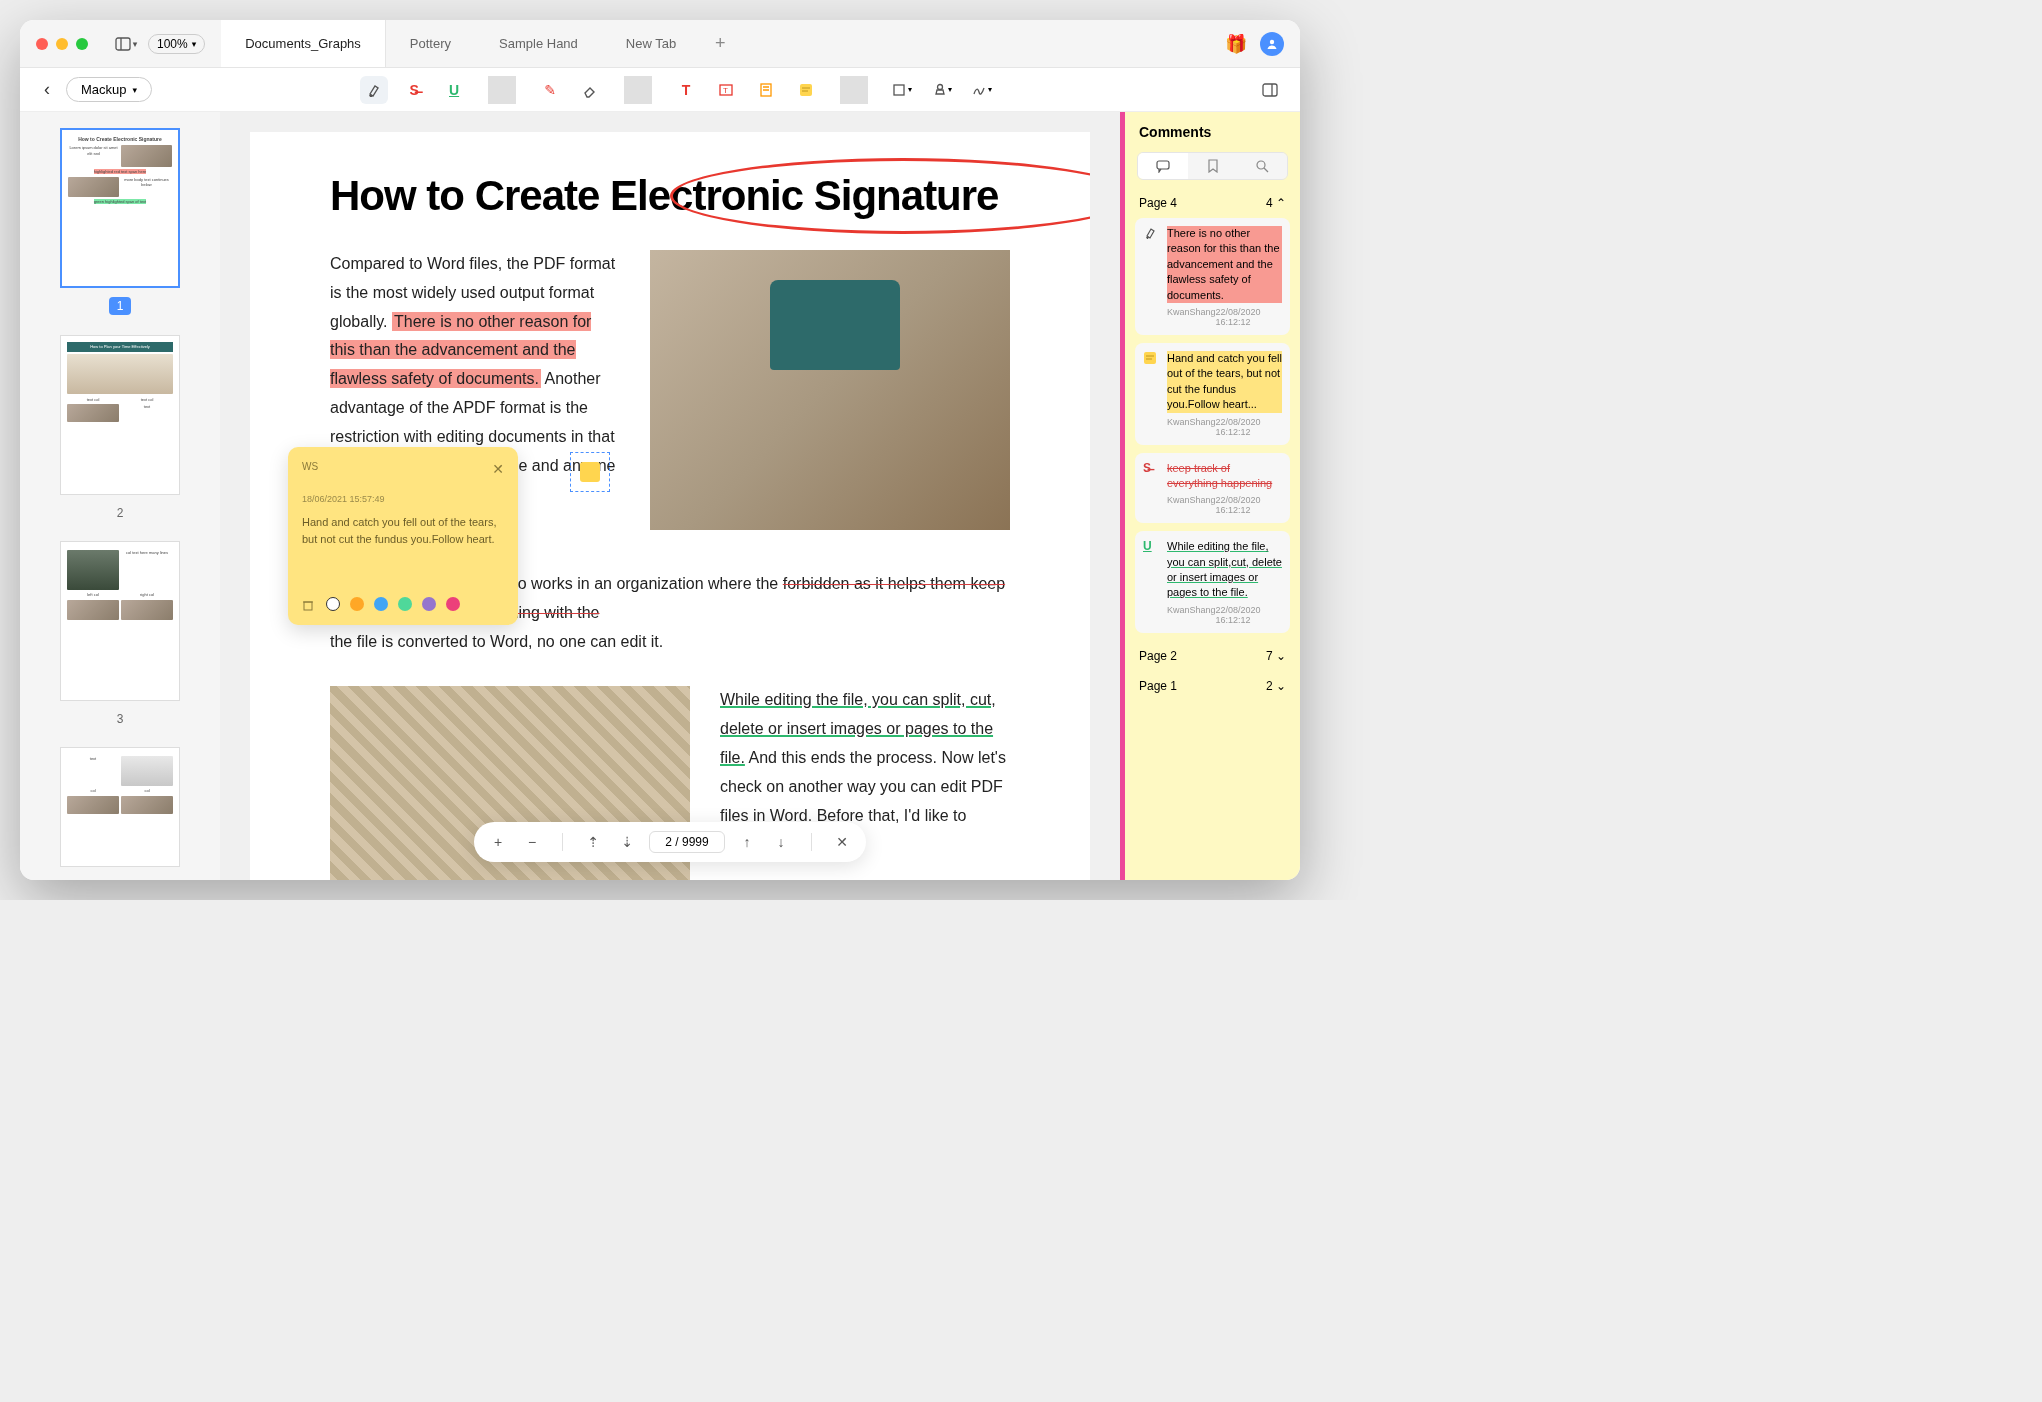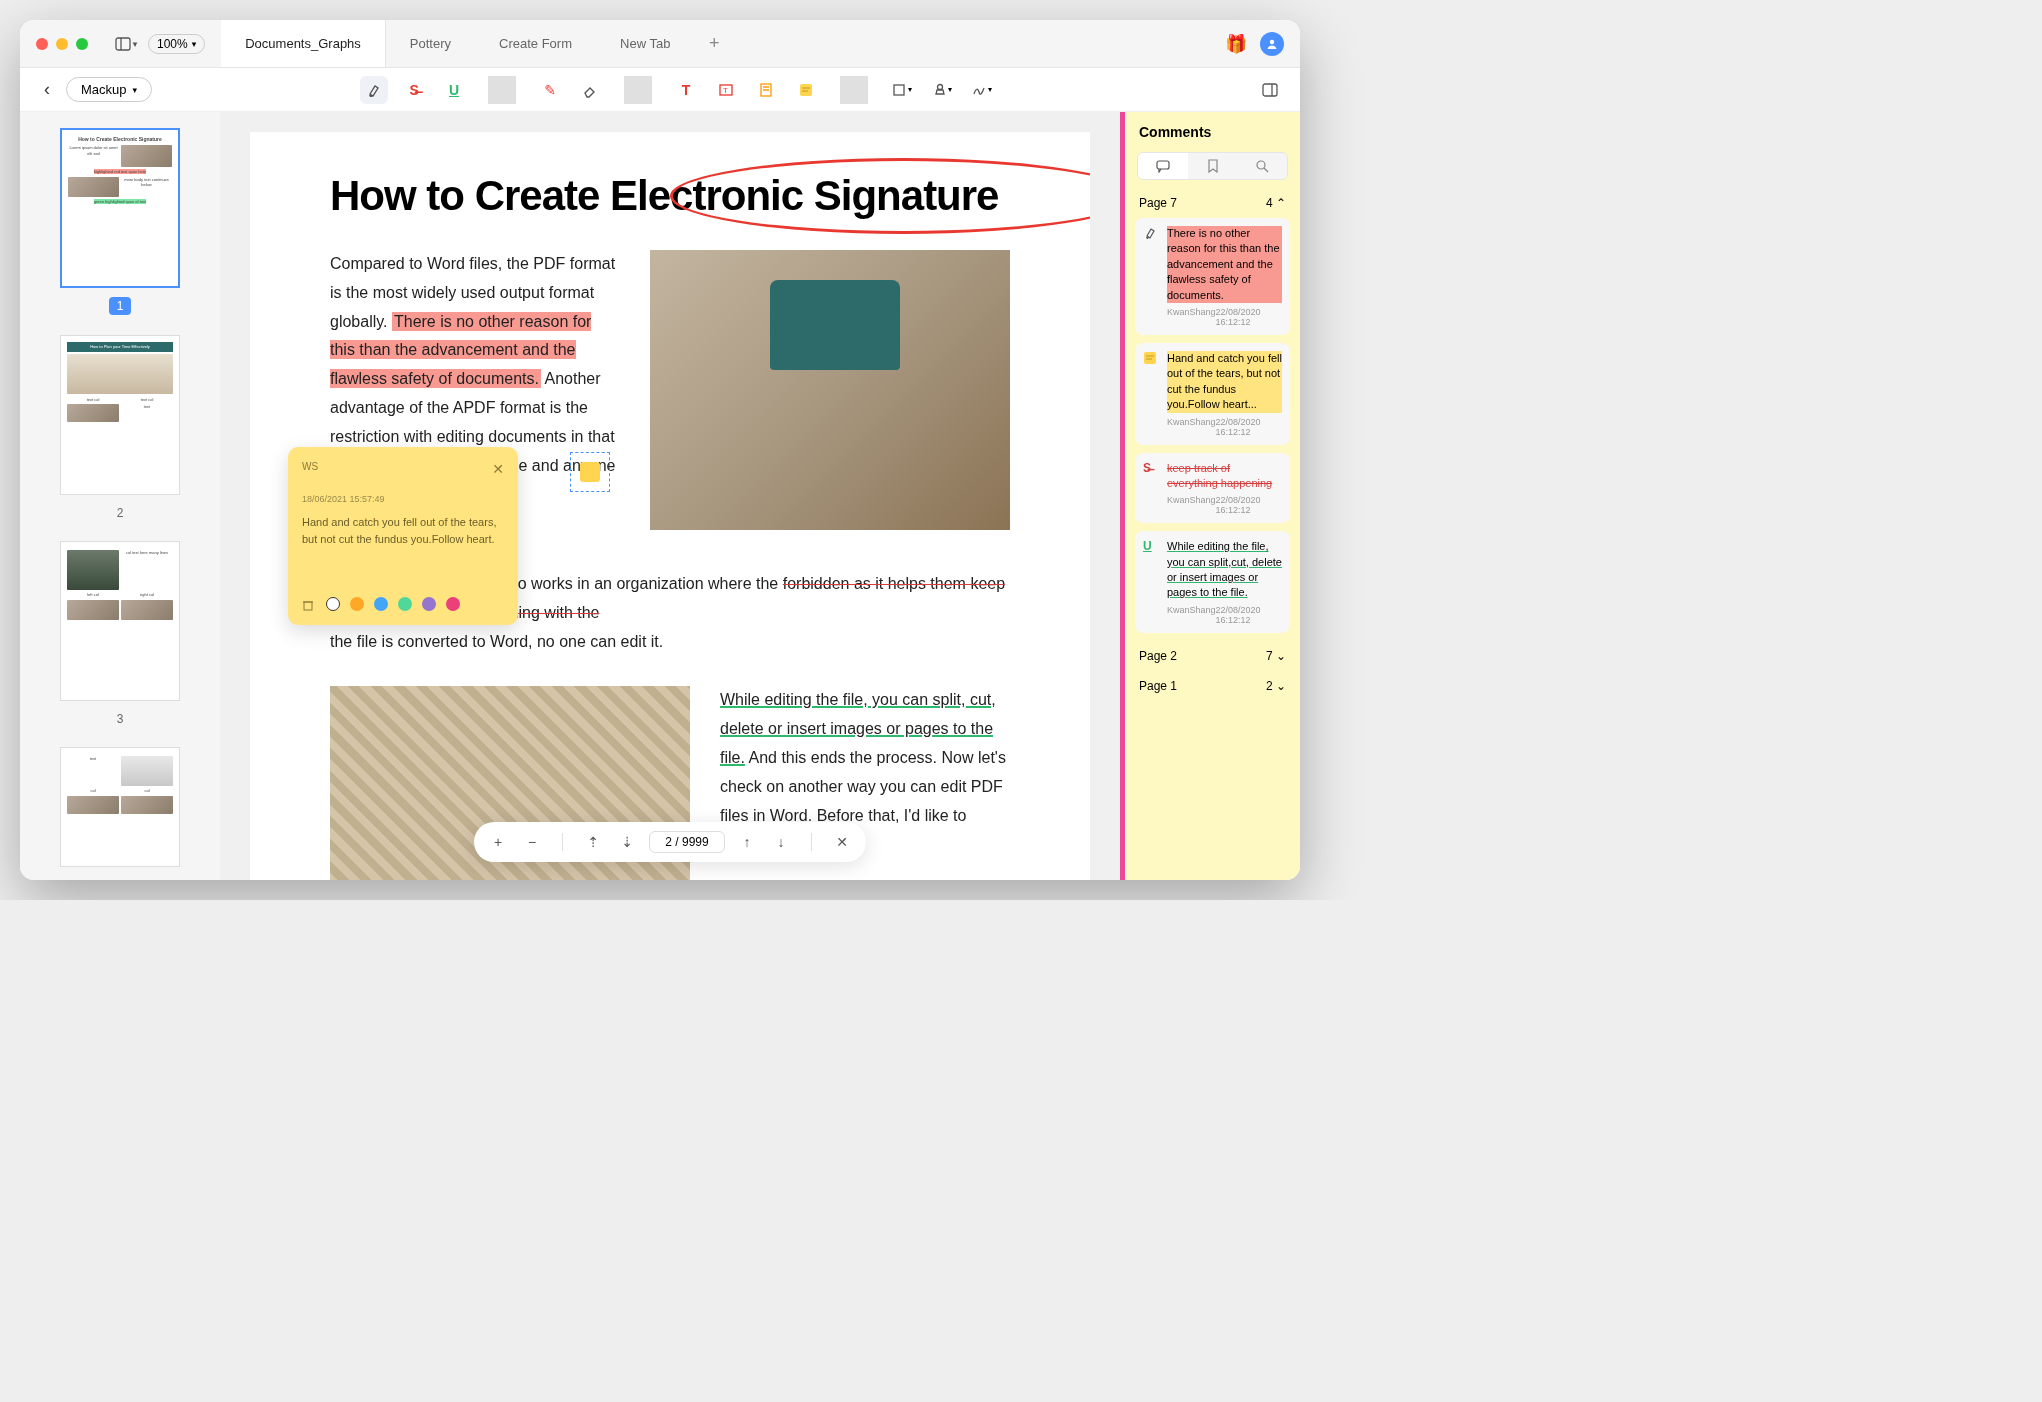--- a/index.html
+++ b/index.html
@@ -111,21 +111,21 @@
           <span style="font-size:9px;margin-left:2px;">▾</span>
         </div>
       <div class="zoom-pill">
           <span>100%</span>
           <span style="font-size:9px;">▾</span>
         </div>
     </div>
     <div class="tabs">
       <div class="tab active">Documents_Graphs</div>
       <div class="tab">Pottery</div>
-      <div class="tab">Create Form</div>
+      <div class="tab">Sample Hand</div>
       <div class="tab">New Tab</div>
       <div class="addtab">+</div>
     </div>
     <div class="rt-icons">
       <span class="gift">🎁</span>
       <span class="avatar">
           <svg width="12" height="12" viewBox="0 0 12 12" fill="#fff">
             <circle cx="6" cy="4" r="2.2"></circle>
             <path d="M1.5 11c.6-2.5 2.5-3.5 4.5-3.5s3.9 1 4.5 3.5z"></path>
           </svg>
@@ -360,21 +360,21 @@
             </svg>
           </div>
         <div class="cm-tab">
             <svg width="14" height="14" viewBox="0 0 14 14" fill="none" stroke="#888" stroke-width="1.2">
               <circle cx="6" cy="6" r="4"></circle>
               <line x1="9" y1="9" x2="13" y2="13"></line>
             </svg>
           </div>
       </div>
       <div class="cm-section">
-        <span>Page 7</span>
+        <span>Page 4</span>
         <span><span>4</span> <span>⌃</span></span>
       </div>
       <div class="cm-list">
         <div class="cm-item">
           <div class="cm-icon"><svg width="14" height="14" viewBox="0 0 14 14" fill="none" stroke="#555" stroke-width="1.2">
                 <path d="M3 11h3l-1 2H4z" fill="#555" stroke="none"></path>
                 <path d="M4 10l4-7 3 2-4 7z"></path>
               </svg></div>
           <div class="cm-content">
             <div class="cm-text hl-r">There is no other reason for this than the advancement and the flawless safety of documents.</div>

